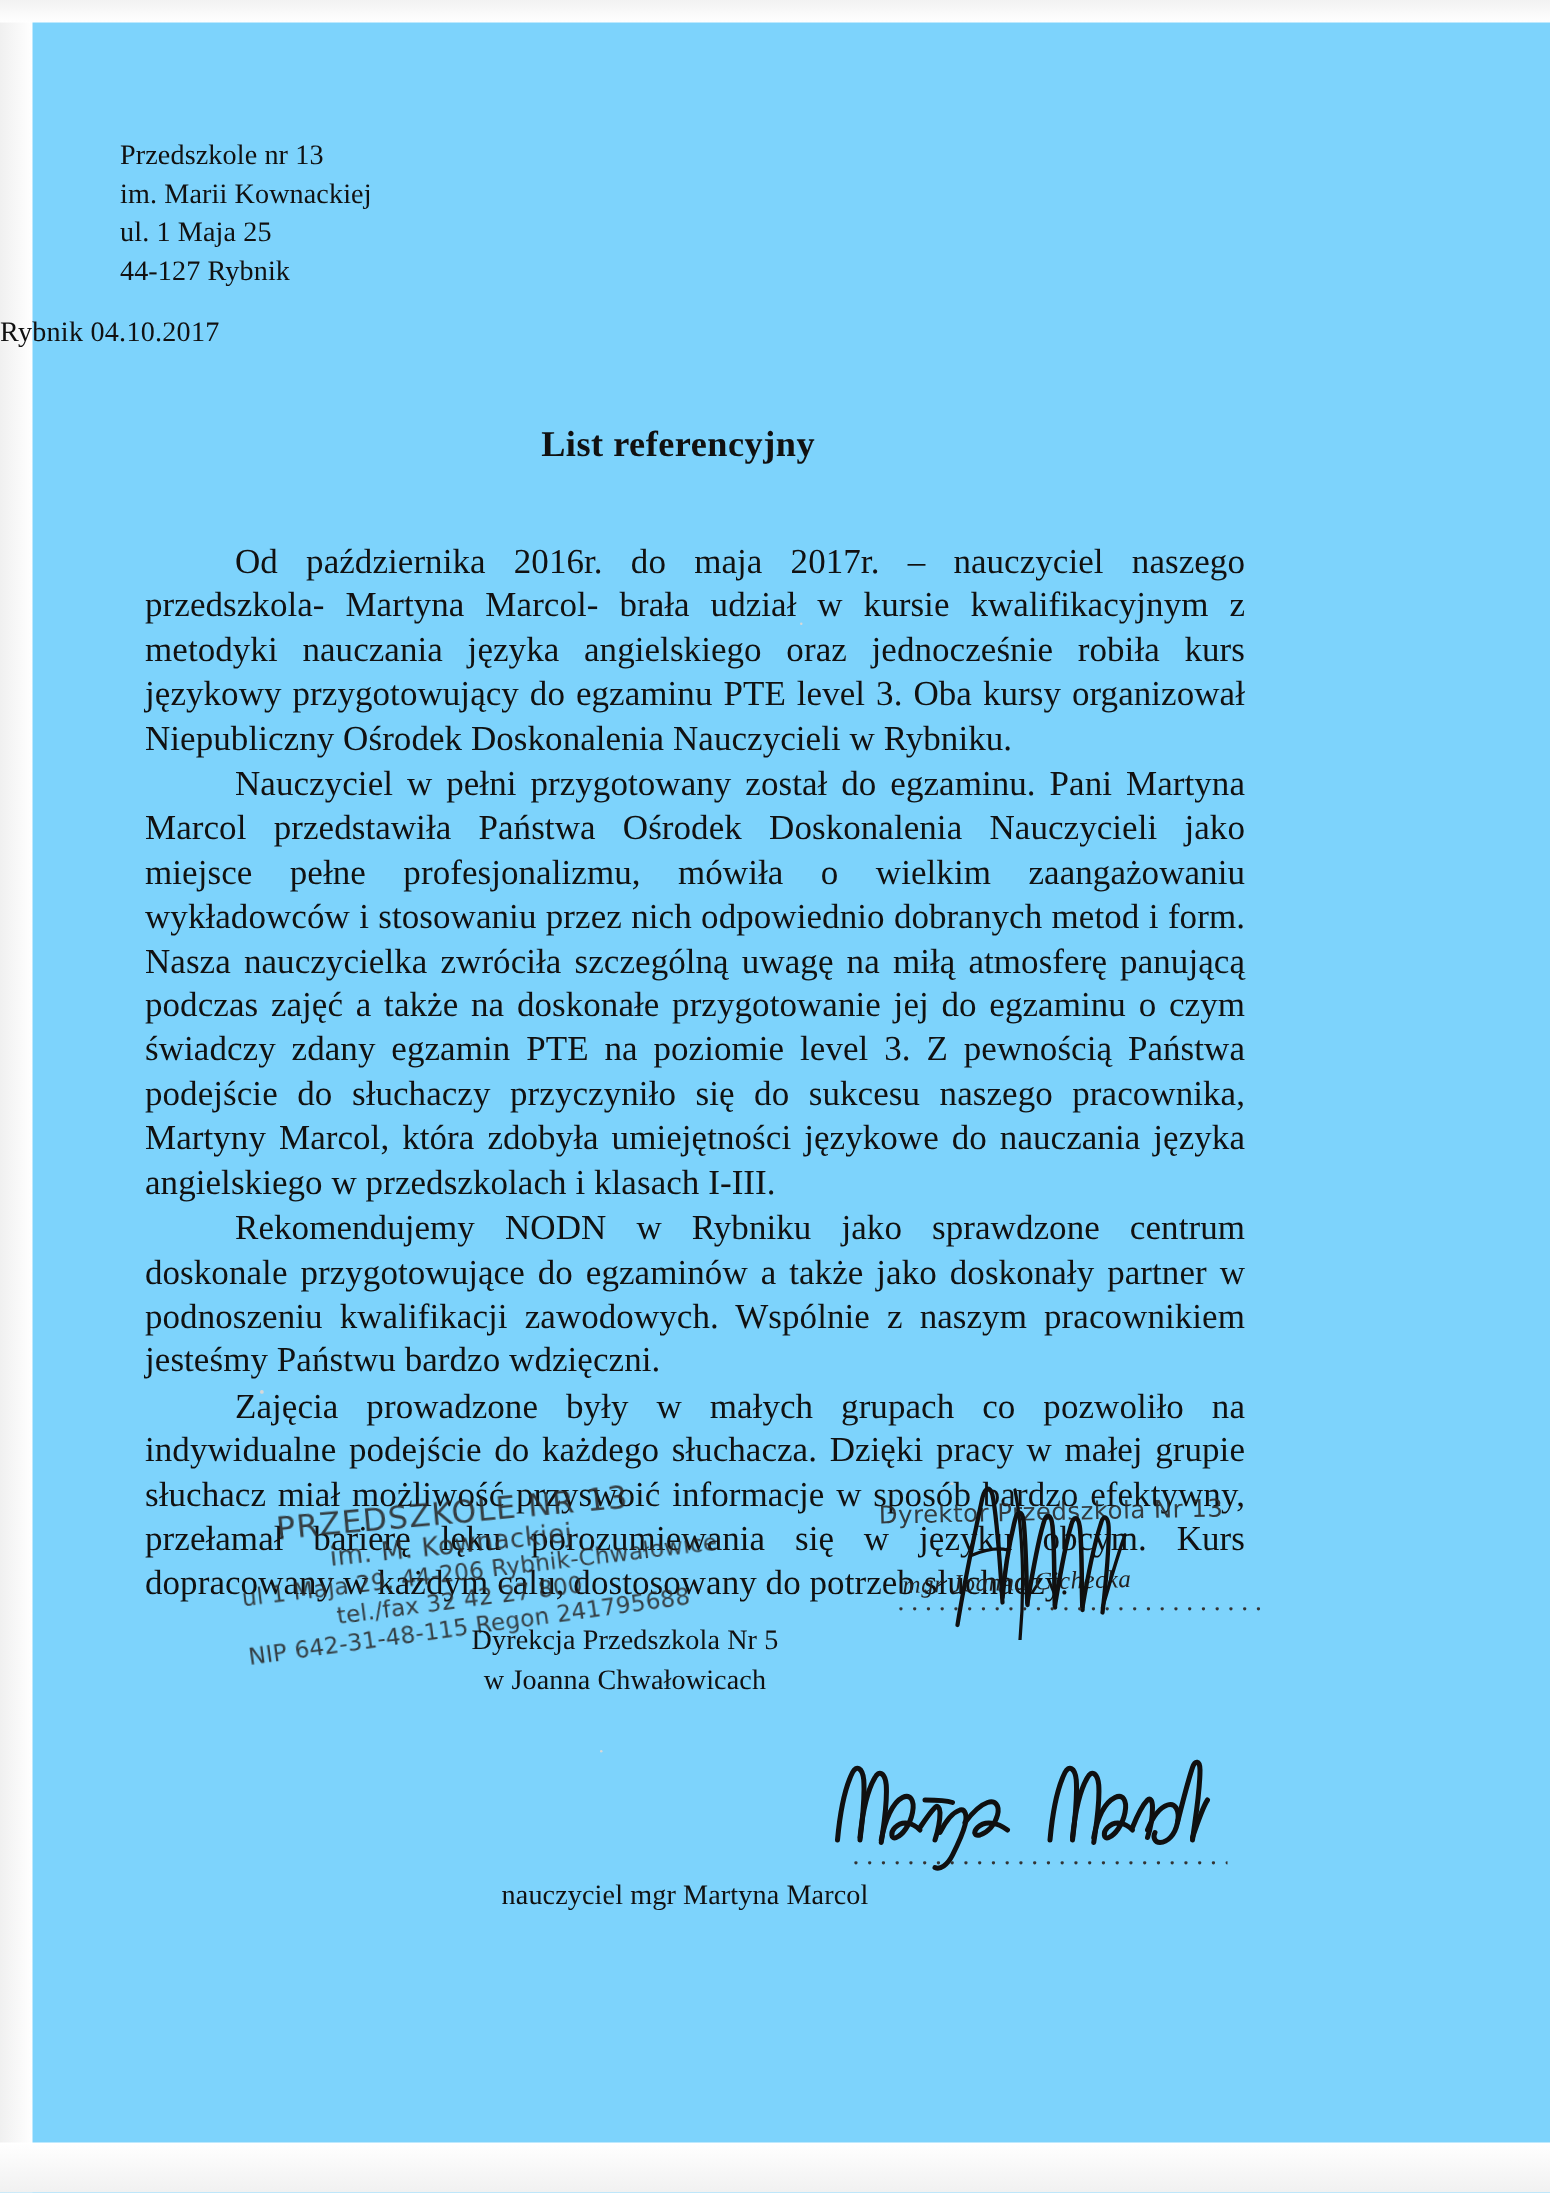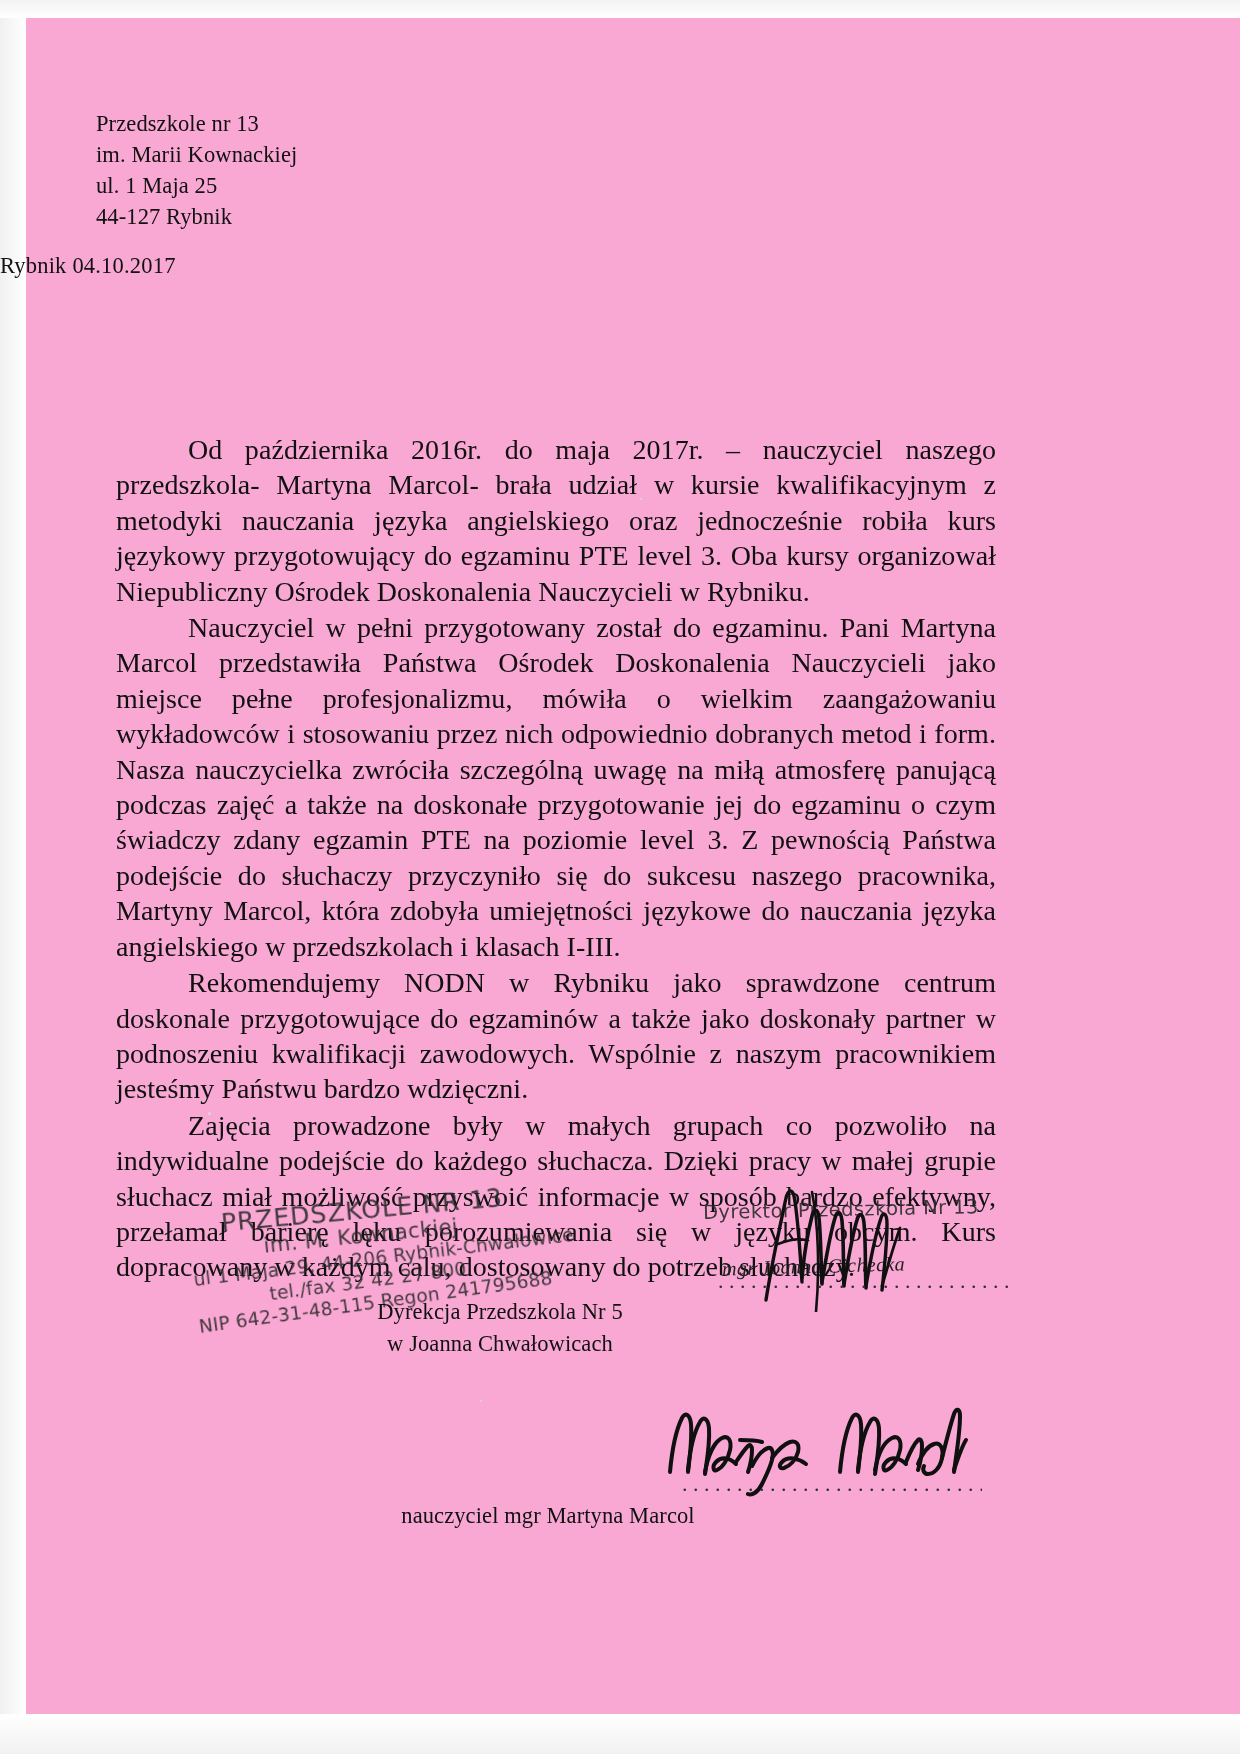--- a/index.html
+++ b/index.html
@@ -12,21 +12,21 @@
     color: #111111;
     position: relative;
     overflow: hidden;
   }
 
   .page {
     position: absolute;
     left: 0; top: 0;
     width: 1240px;
     height: 1754px;
-    background: #f9a8d4;
+    background: #7dd3fc;
   }
 
   
   .scan-edge-left {
     position: absolute; left: 0; top: 0; width: 26px; height: 1754px;
     background: linear-gradient(to right, #f0f0f0, #ffffff);
     pointer-events: none;
   }
   .scan-edge-top {
     position: absolute; left: 0; top: 0; width: 1240px; height: 18px;
@@ -218,20 +218,21 @@
 
   <div class="letterhead">
     <div>Przedszkole nr 13</div>
     <div>im. Marii Kownackiej</div>
     <div>ul. 1 Maja 25</div>
     <div>44-127 Rybnik</div>
   </div>
 
   <div class="date-line">Rybnik 04.10.2017</div>
 
+  <div class="doc-title">List referencyjny</div>
 
   <div class="body-block">
     <p>Od października 2016r. do maja 2017r. – nauczyciel naszego przedszkola- Martyna Marcol- brała udział w kursie kwalifikacyjnym z metodyki nauczania języka angielskiego oraz jednocześnie robiła kurs językowy przygotowujący do egzaminu PTE level 3. Oba kursy organizował Niepubliczny Ośrodek Doskonalenia Nauczycieli w Rybniku.</p>
     <p>Nauczyciel w pełni przygotowany został do egzaminu. Pani   Martyna Marcol przedstawiła Państwa Ośrodek Doskonalenia Nauczycieli jako miejsce pełne profesjonalizmu, mówiła o wielkim zaangażowaniu wykładowców i stosowaniu przez nich odpowiednio dobranych metod i form. Nasza nauczycielka zwróciła szczególną uwagę na miłą atmosferę panującą podczas zajęć a także na doskonałe przygotowanie jej do egzaminu o czym świadczy zdany egzamin PTE na poziomie level 3. Z pewnością Państwa podejście do słuchaczy przyczyniło się do sukcesu naszego pracownika, Martyny Marcol, która zdobyła umiejętności językowe do nauczania języka angielskiego w przedszkolach i klasach I-III.</p>
     <p>Rekomendujemy NODN w Rybniku jako sprawdzone centrum doskonale przygotowujące do egzaminów a także jako doskonały partner w podnoszeniu kwalifikacji zawodowych. Wspólnie z naszym pracownikiem jesteśmy Państwu bardzo wdzięczni.</p>
     <p>Zajęcia prowadzone były w małych grupach co pozwoliło na indywidualne podejście do każdego słuchacza. Dzięki pracy w małej grupie słuchacz miał możliwość przyswoić informacje w sposób bardzo efektywny,  przełamał barierę lęku porozumiewania się w języku obcym. Kurs dopracowany w każdym calu, dostosowany do potrzeb słuchaczy.</p>
   </div>
 
   <div class="stamp">
     <div class="s1">PRZEDSZKOLE NR 13</div>

